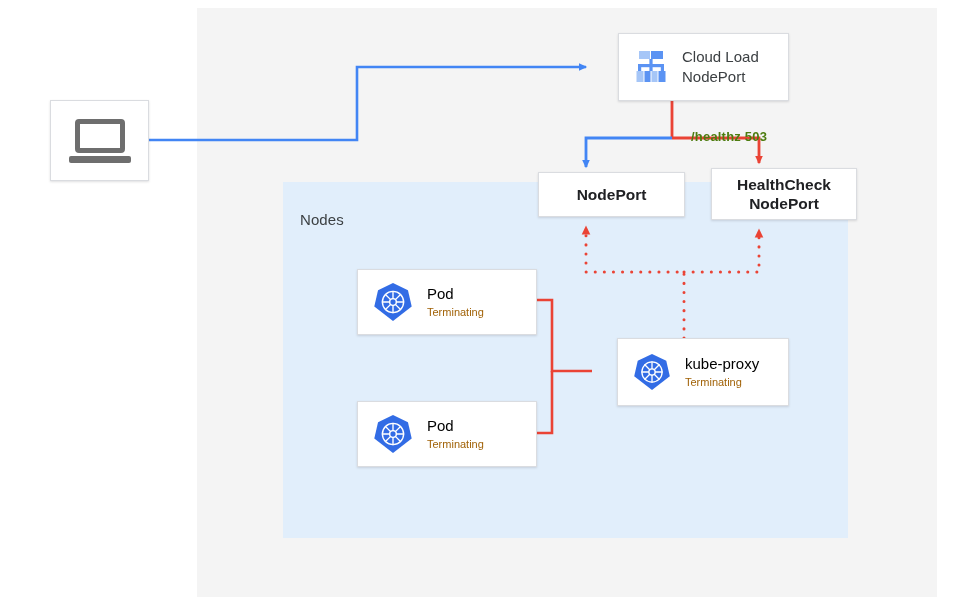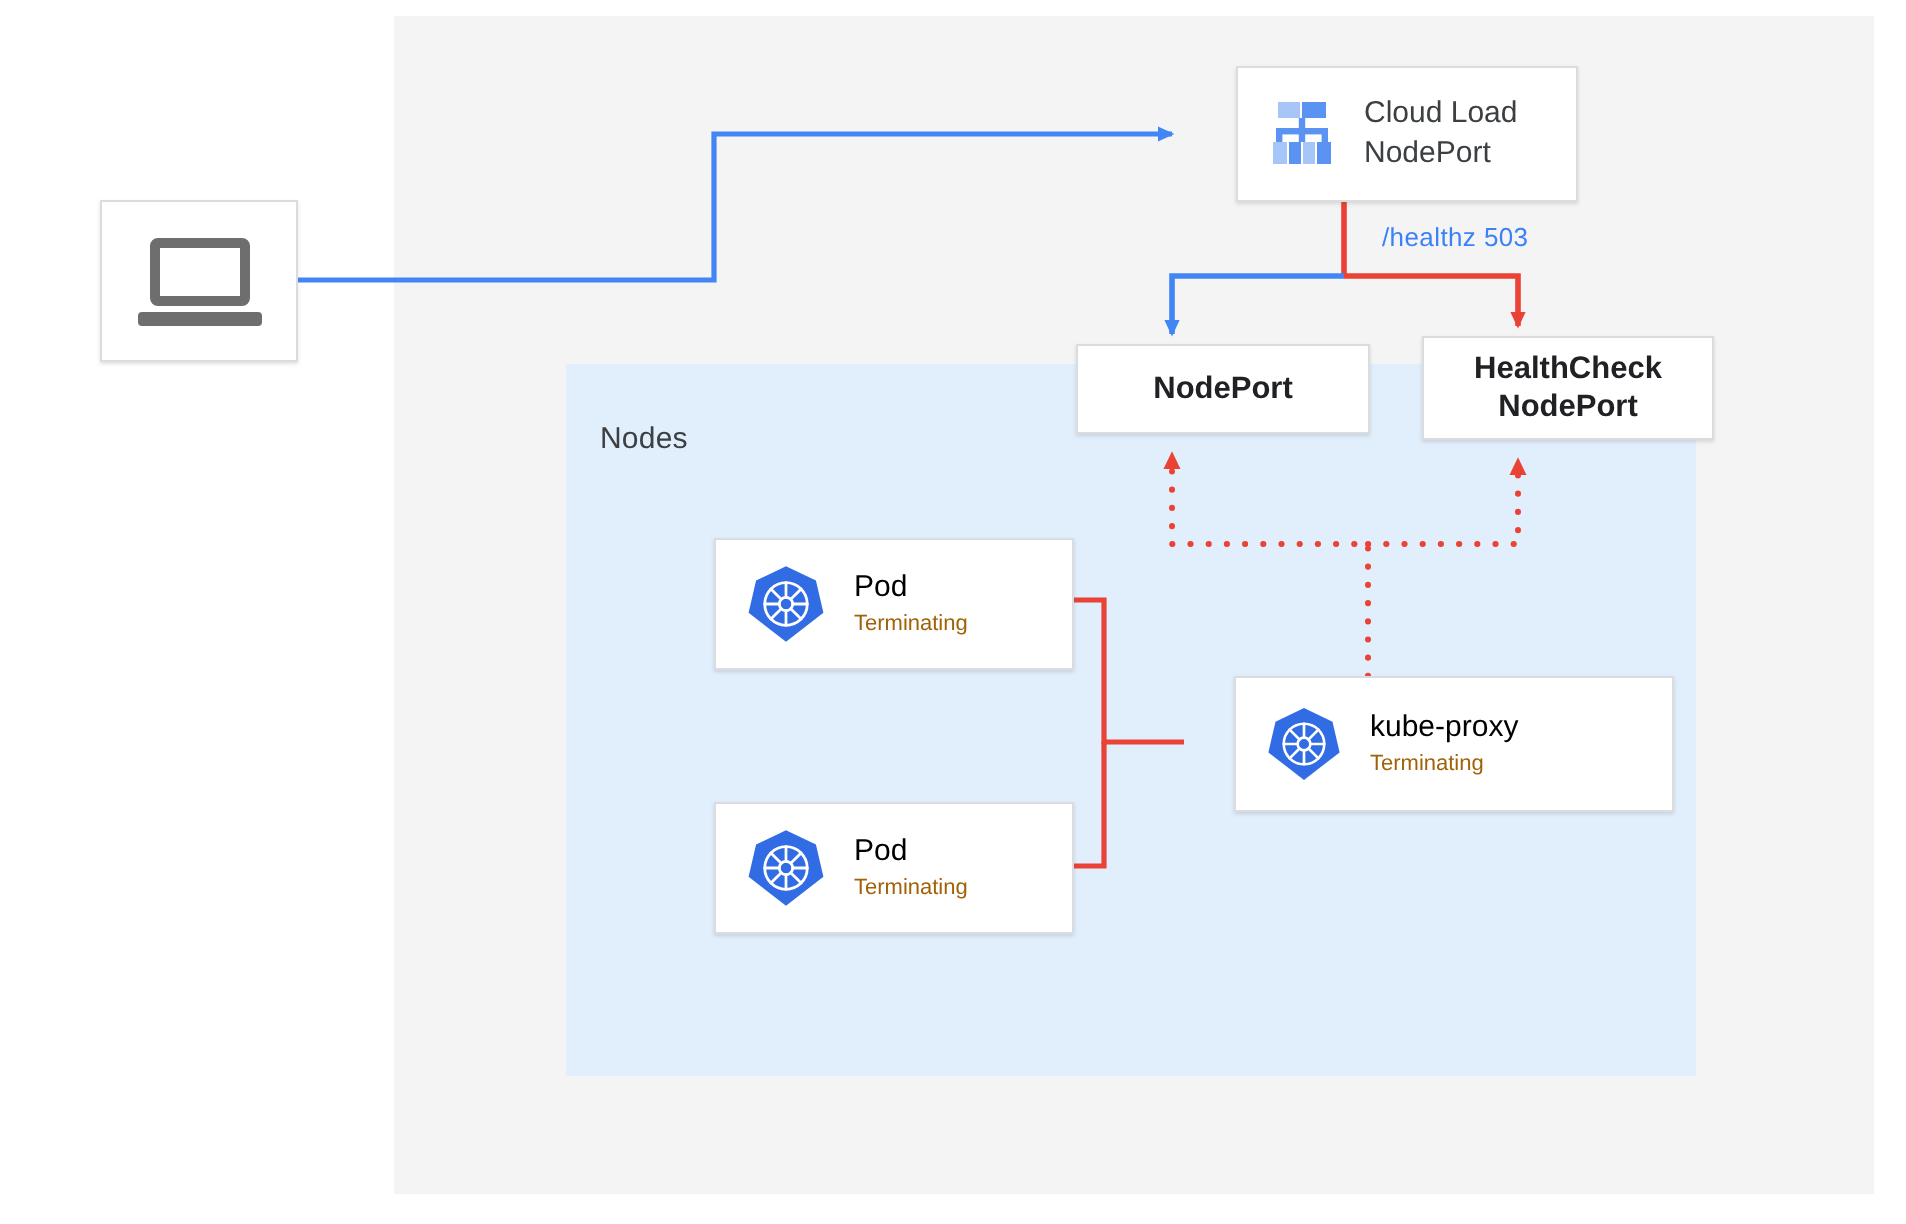--- a/index.html
+++ b/index.html
@@ -37,35 +37,35 @@
   
   .np-box{left:513px;top:172px;width:147px;height:45px;
           justify-content:center;}
   .hc-box{left:686px;top:168px;width:146px;height:52px;
           justify-content:center;text-align:center;}
   .np-title{font-size:15.5px;font-weight:bold;color:#202124;line-height:19px;}
 
   
   .pod-box{left:332px;top:269px;width:180px;height:66px;padding-left:14px;gap:13px;}
   .pod-box2{left:332px;top:401px;width:180px;height:66px;padding-left:14px;gap:13px;}
-  .kproxy-box{left:592px;top:338px;width:220px;height:68px;padding-left:14px;gap:13px;}
+  .kproxy-box{left:592px;top:338px;width:172px;height:68px;padding-left:14px;gap:13px;}
   .card-title{font-size:15px;color:#000000;line-height:19px;}
   .card-sub{font-size:11px;color:#a16207;line-height:18px;}
 
   
   .k8s{width:42px;height:42px;flex:0 0 42px;}
   .k8s.small{width:40px;height:40px;flex:0 0 40px;}
   
   .clbicon{width:40px;height:40px;flex:0 0 40px;}
 
   
   #wires{position:absolute;left:0;top:0;width:953px;height:612px;
          pointer-events:none;}
-  .healthz-label{position:absolute;left:691px;top:111px;font-size:13px;
-                 font-weight:normal;color:#3b82f6;letter-spacing:.2px;}
+  .healthz-label{position:absolute;left:691px;top:129px;font-size:13px;
+                 font-weight:bold;color:#4d7c0f;letter-spacing:.2px;}
 </style>
 </head>
 <body>
 
 <div id="stage">
 
   <div class="outer-panel"></div>
   <div class="nodes-panel"></div>
   <div class="nodes-label">Nodes</div>
 

